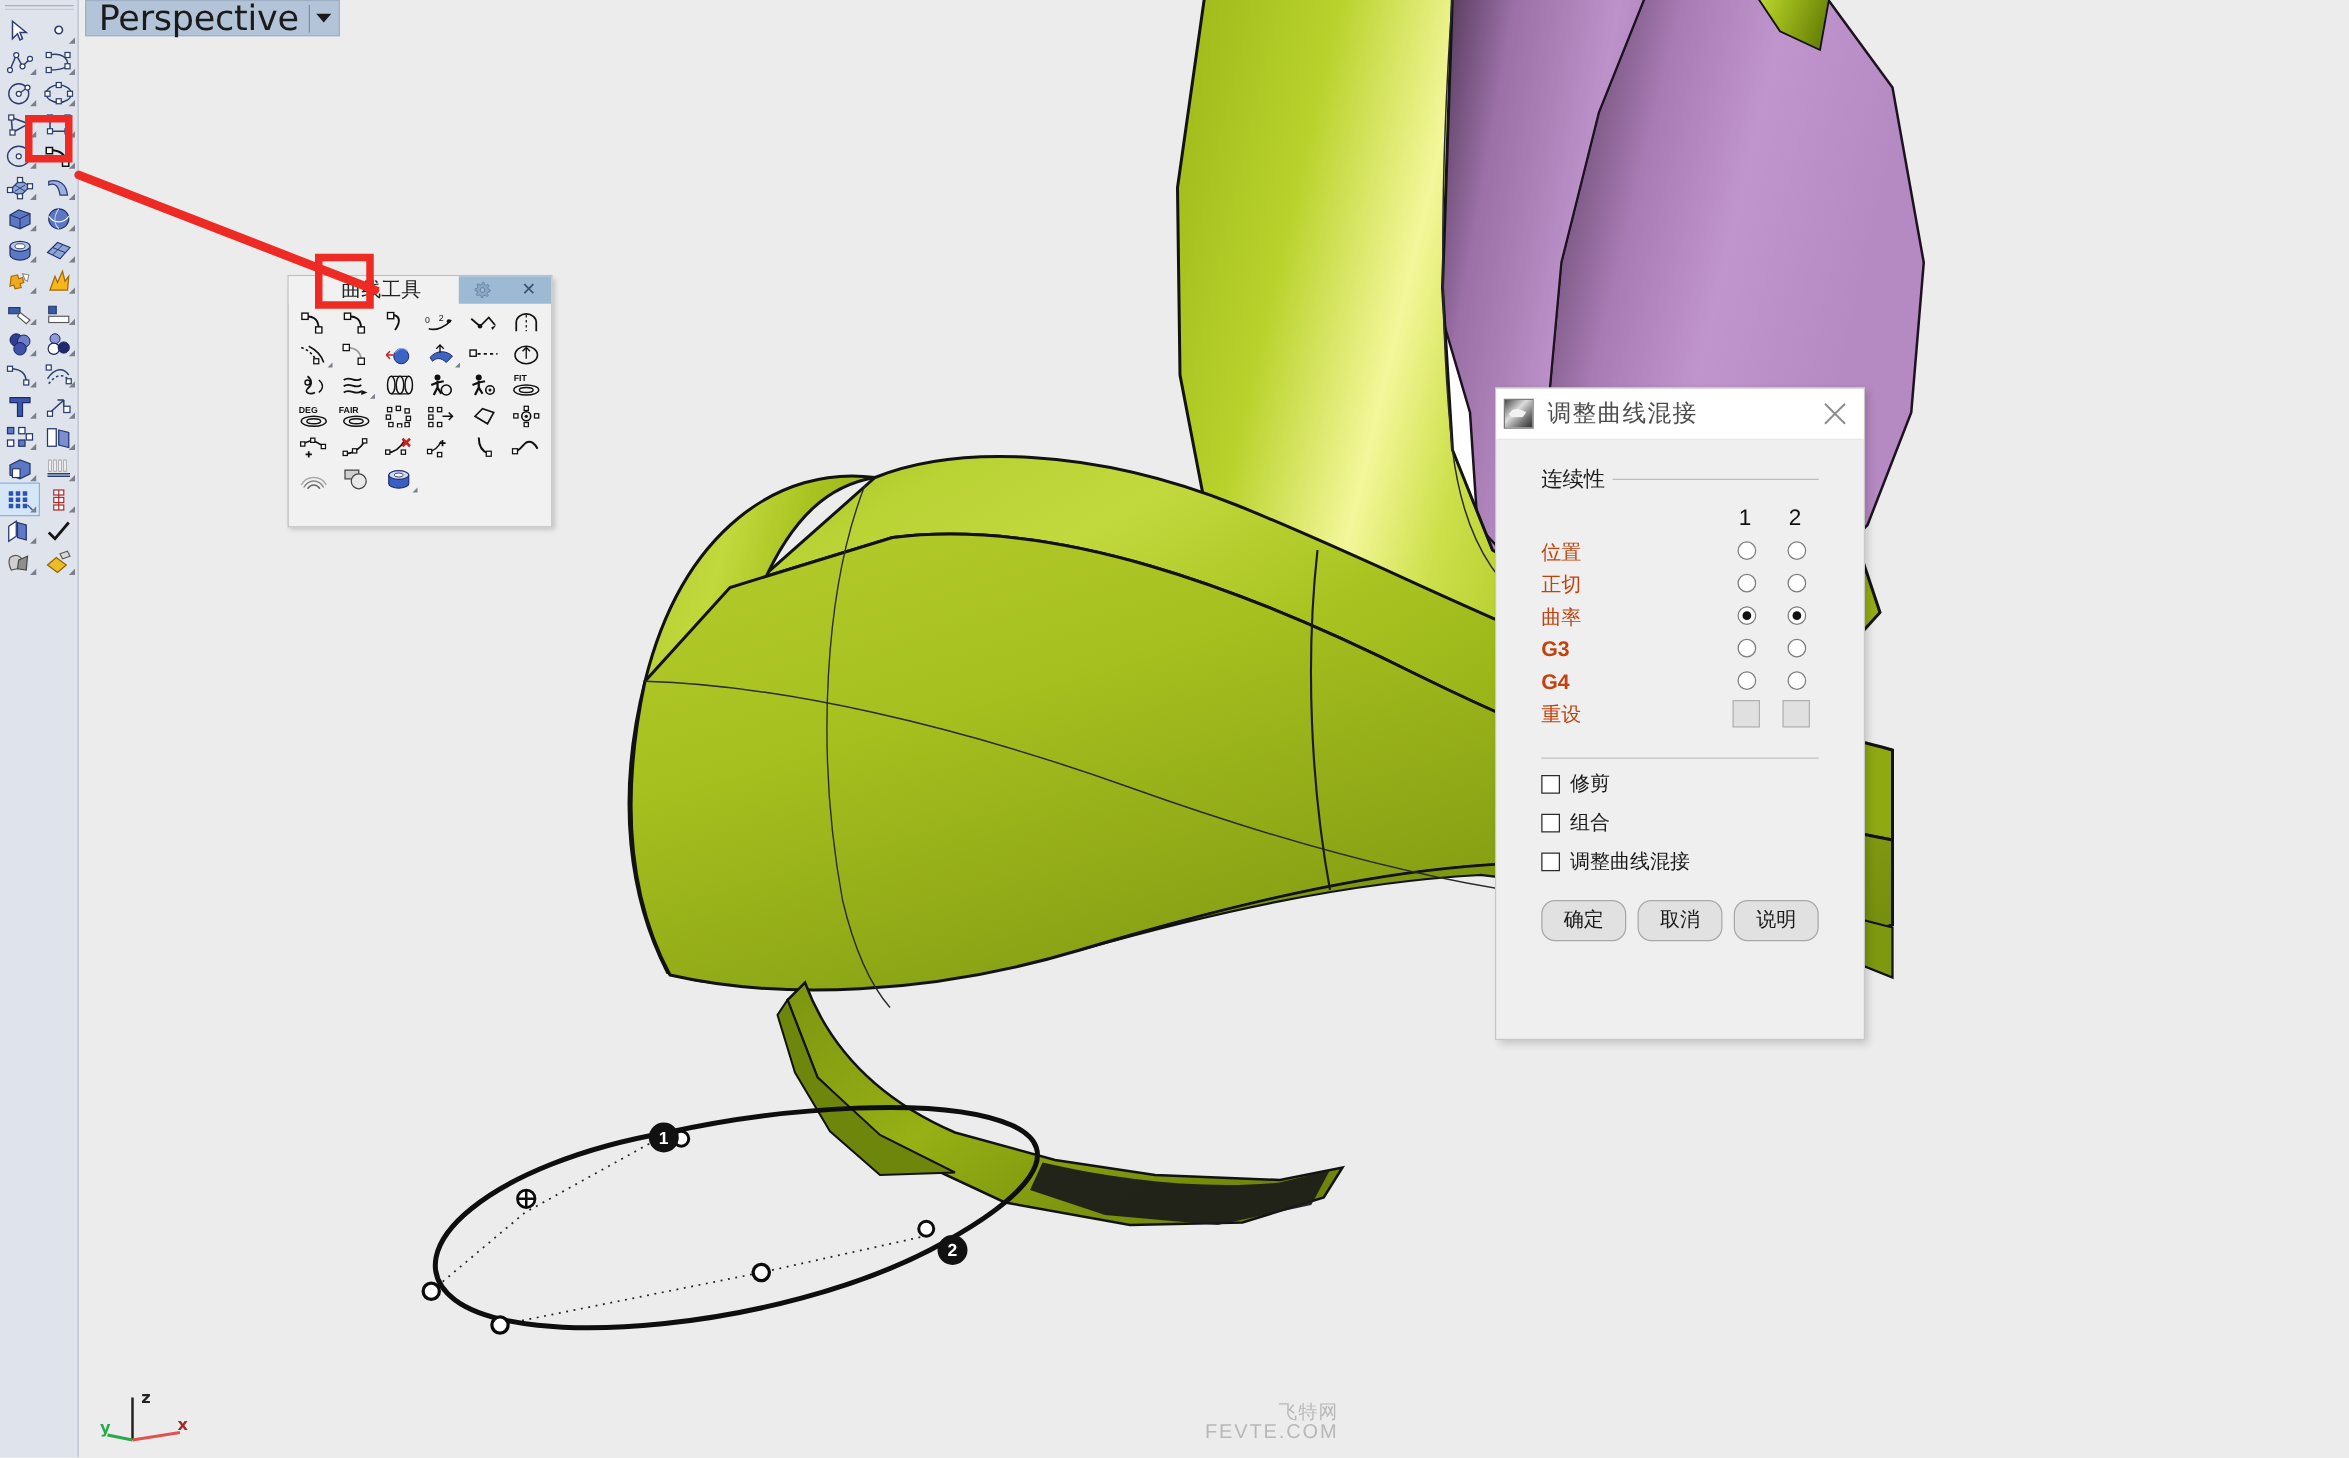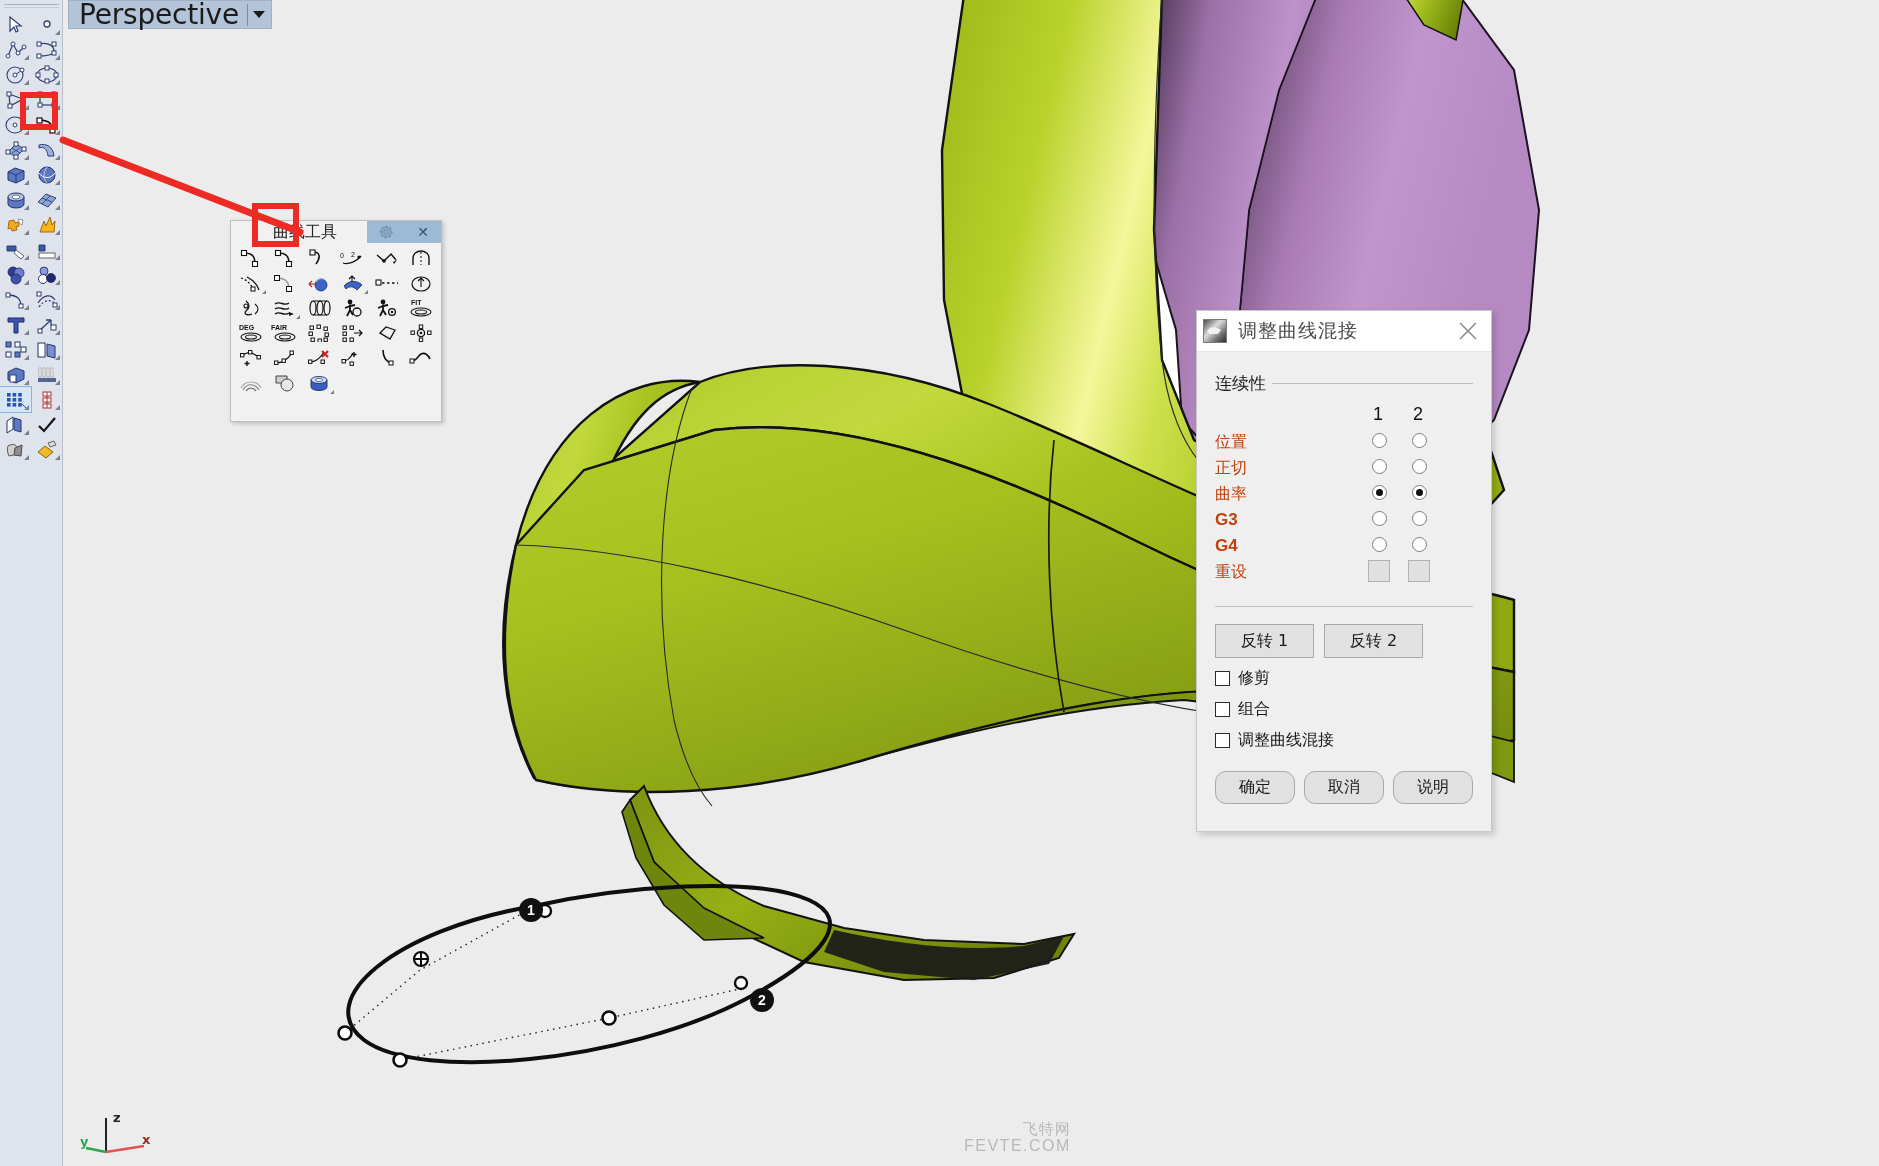--- a/index.html
+++ b/index.html
@@ -204,21 +204,21 @@
   }
   #blend-dialog .dlg-title {
     margin-left: 11px; font-size: 19px; color: #4c4c4c;
     letter-spacing: 1px;
   }
   #blend-dialog .dlg-close {
     position: absolute; right: 12px; top: 9px;
     width: 22px; height: 22px;
     cursor: pointer;
   }
-  #blend-dialog .dlg-body { padding: 0 18px; position: relative;}
+  #blend-dialog .dlg-body { padding: 0 36px; position: relative;}
 
   .group-head {
     display: flex; align-items: center;
     margin-top: 20px;
   }
   .group-head .gh-label { font-size: 17px; color: #1d1d1d; white-space: nowrap;}
   .group-head .gh-rule { flex: 1; height: 1px; background: #bcbcbc; margin-left: 6px;}
 
   .col-headers {
     position: relative; height: 26px; margin-top: 9px;
@@ -1166,24 +1166,20 @@
       </div>
 
       <div class="cont-row" style="height:30px">
         <span class="rl">重设</span>
         <span class="reset-box c1"></span>
         <span class="reset-box c2"></span>
       </div>
 
       <div class="dlg-rule"></div>
 
-      <div class="flip-row">
-        <button class="btn btn-flip">反转 1</button>
-        <button class="btn btn-flip">反转 2</button>
-      </div>
 
       <div class="chk-row">
         <span class="chk-box"></span>
         <span class="chk-label">修剪</span>
       </div>
       <div class="chk-row">
         <span class="chk-box"></span>
         <span class="chk-label">组合</span>
       </div>
       <div class="chk-row">

